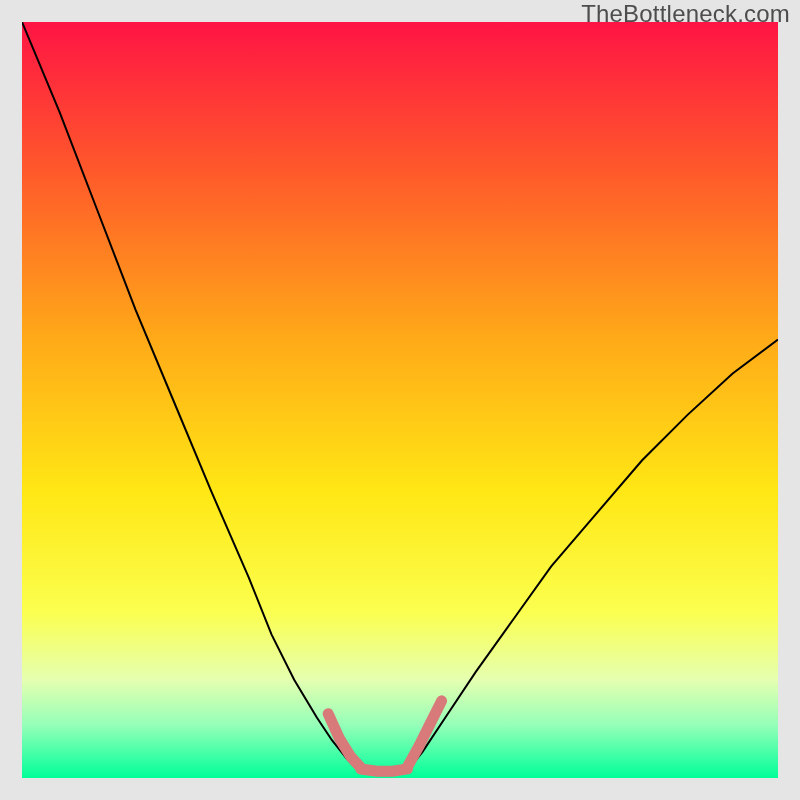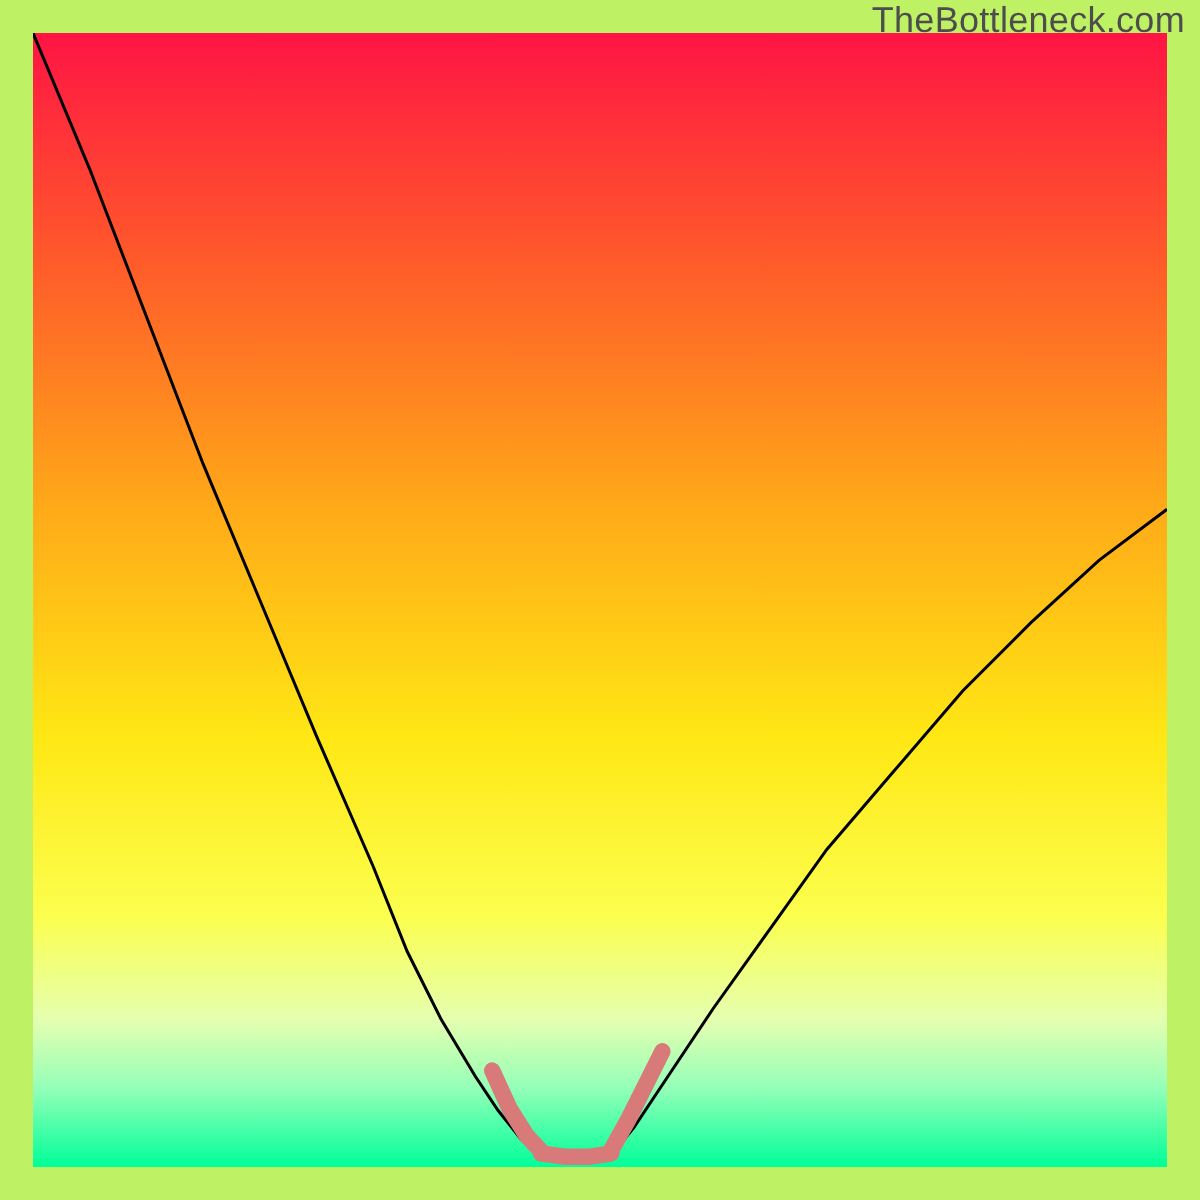--- a/index.html
+++ b/index.html
@@ -10,21 +10,21 @@
     background: #000;
     font-family: Arial, Helvetica, sans-serif;
     overflow: hidden;
   }
   .frame {
     position: absolute;
     left: 0;
     top: 0;
     width: 800px;
     height: 800px;
-    background: #bef264;
+    background: #e5e5e5;
   }
   .plot {
     position: absolute;
     left: 22px;
     top: 22px;
     width: 756px;
     height: 756px;
   }
   .watermark {
     position: absolute;

